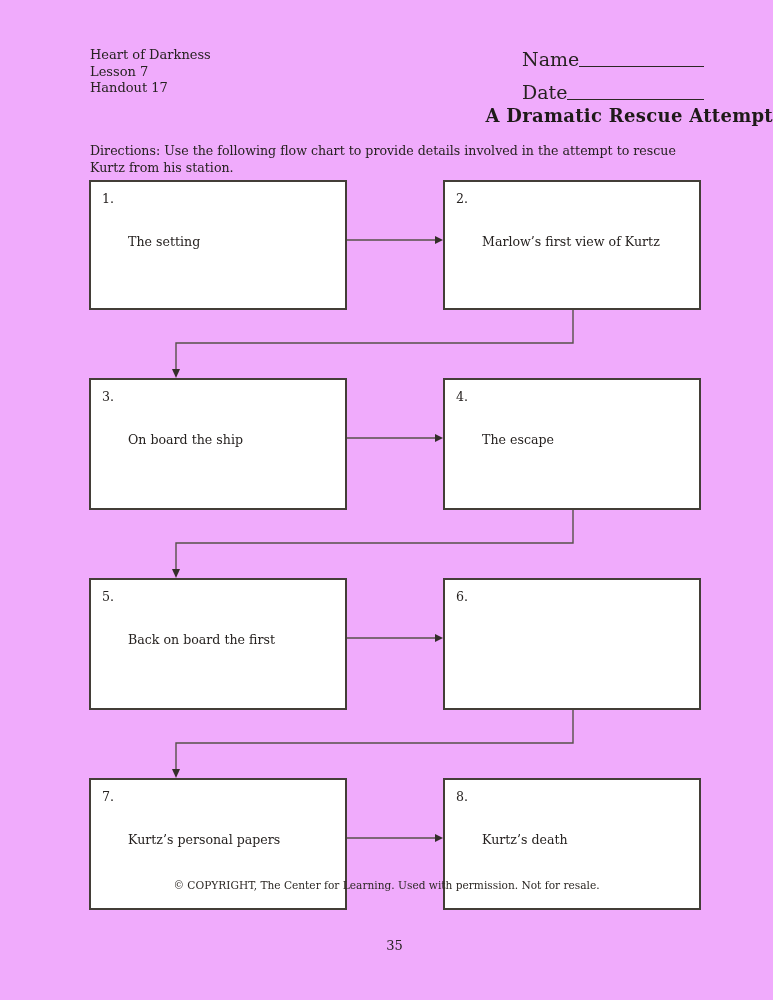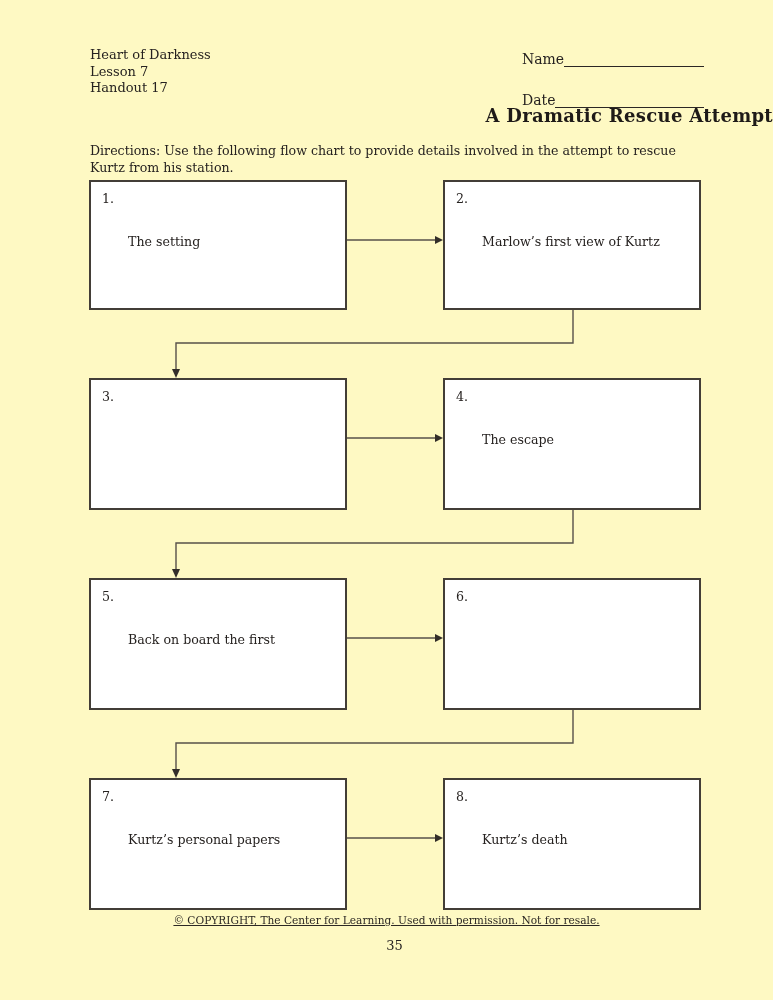--- a/index.html
+++ b/index.html
@@ -1,46 +1,46 @@
 <!DOCTYPE html>
 <html><head>
 <meta charset="utf-8">
 <style>
   html, body { margin: 0; padding: 0; background: #e8e8e8; }
   .page {
     position: relative;
     width: 773px;
     height: 1000px;
     margin: 0 auto;
-    background: #fef9c3;
+    background: #f0abfc;
     font-family: "DejaVu Serif", "Liberation Serif", serif;
     color: #262220;
     overflow: hidden;
   }
 
   
   .header-left {
     position: absolute;
     left: 90px;
     top: 47px;
     font-size: 13px;
     line-height: 16.5px;
     white-space: nowrap;
   }
   .field-row {
     position: absolute;
     left: 522px;
     width: 182px;
     display: flex;
     align-items: flex-end;
-    font-size: 14px;
+    font-size: 19px;
     line-height: 15px;
   }
   .field-row.name-row { top: 52px; }
-  .field-row.date-row { top: 85px; margin-top: 8px; }
+  .field-row.date-row { top: 85px; }
   .fill-line {
     flex: 1;
     border-bottom: 1.2px solid #2b2724;
     height: 12px;
   }
 
   
   .page-title {
     position: absolute;
     left: 0;
@@ -94,26 +94,25 @@
   .connector-layer {
     position: absolute;
     left: 0; top: 0;
     width: 773px; height: 1000px;
     pointer-events: none;
   }
 
   
   .copyright-line {
     position: absolute;
-    left: 0; top: 914px;
+    left: 0; top: 879px;
     width: 100%;
     text-align: center;
     font-size: 10.6px;
     color: #2c2824;
-    text-decoration: underline;
   }
   .page-number {
     position: absolute;
     left: 0; top: 938px;
     width: 100%;
     text-align: center;
     font-size: 13px;
     margin-left: 8px;
   }
 </style>
@@ -177,20 +176,21 @@
   <div class="flow-box b1">
     <span class="num">1.</span>
     <span class="label">The setting</span>
   </div>
   <div class="flow-box b2">
     <span class="num">2.</span>
     <span class="label">Marlow’s first view of Kurtz</span>
   </div>
   <div class="flow-box b3">
     <span class="num">3.</span>
+    <span class="label">On board the ship</span>
   </div>
   <div class="flow-box b4">
     <span class="num">4.</span>
     <span class="label">The escape</span>
   </div>
   <div class="flow-box b5">
     <span class="num">5.</span>
     <span class="label">Back on board the first</span>
   </div>
   <div class="flow-box b6">

